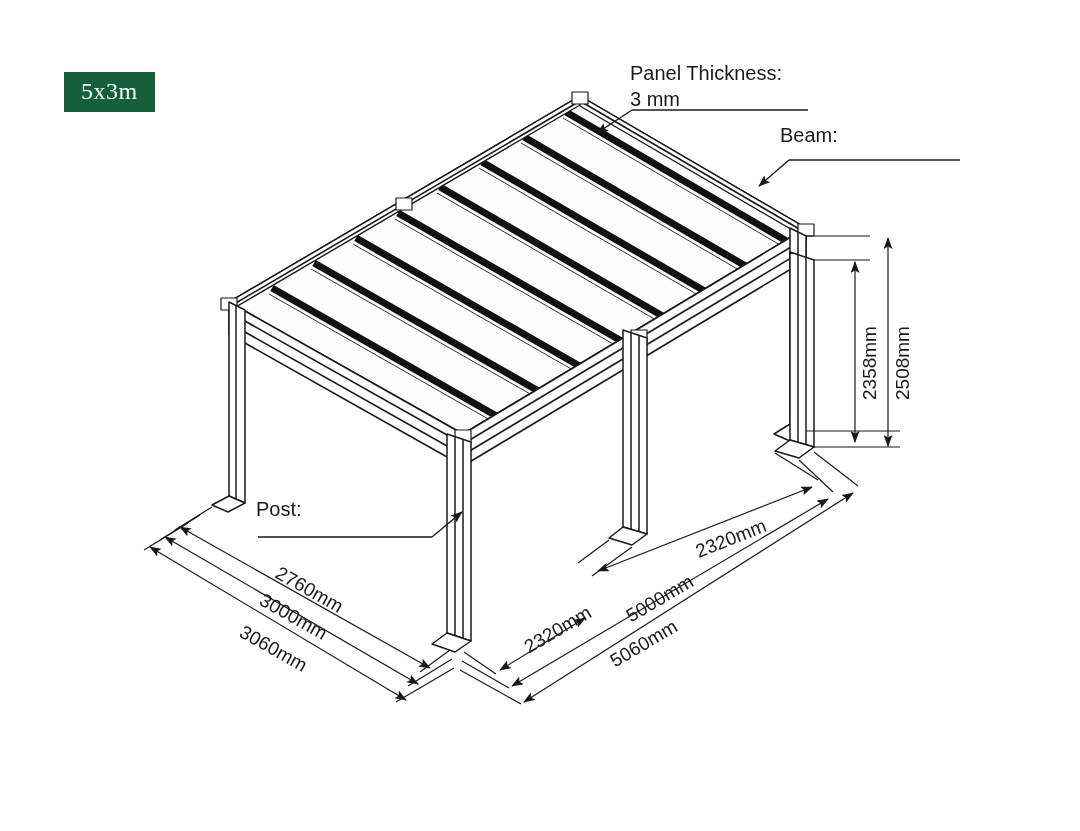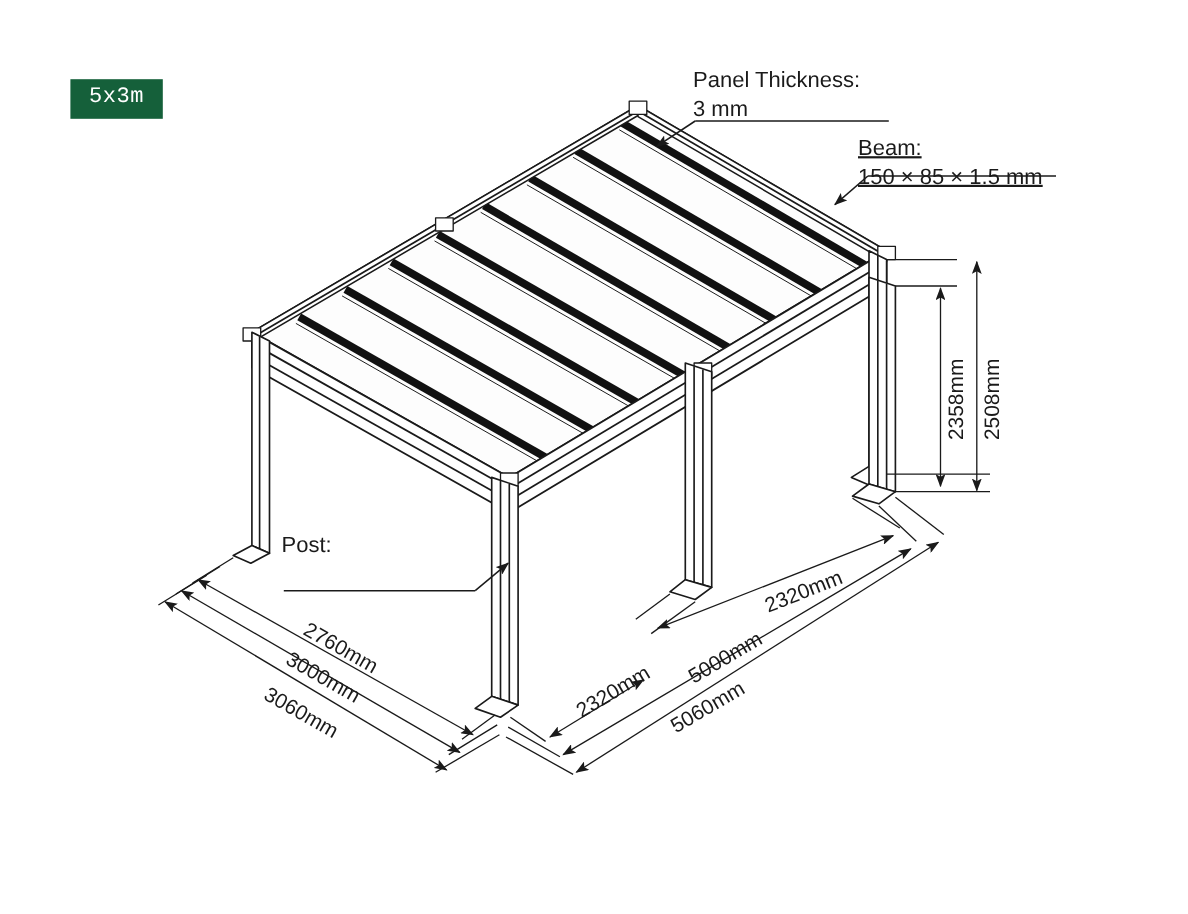--- a/index.html
+++ b/index.html
@@ -25,37 +25,37 @@
     width: 1080px;
     height: 831px;
   }
   .size-badge {
     position: absolute;
     left: 64px;
     top: 72px;
     padding: 7px 17px 9px 17px;
     background: #15603a;
     color: #ffffff;
-    font-size: 20px;
+    font-size: 24px;
     letter-spacing: 0.5px;
     line-height: 1;
-    font-family: Liberation Mono, monospace;
+    font-family: Liberation Serif, serif;
     user-select: none;
   }
   .ann {
     position: absolute;
     color: #1a1a1a;
     font-size: 20px;
     line-height: 26px;
     white-space: nowrap;
     font-family: "Liberation Sans", sans-serif;
   }
   .ann-panel { left: 630px; top: 60px; }
-  .ann-beam  { left: 780px; top: 122px; text-decoration: underline; }
-  .ann-post  { left: 256px; top: 483px; }
+  .ann-beam  { left: 780px; top: 122px; }
+  .ann-post  { left: 256px; top: 496px; }
   .dim {
     position: absolute;
     color: #1a1a1a;
     font-size: 19px;
     line-height: 1;
     white-space: nowrap;
     font-family: "Liberation Sans", sans-serif;
   }
   .rot-v { transform: rotate(-90deg); transform-origin: left top; }
 </style>
@@ -223,21 +223,20 @@
 
   <div class="size-badge">5x3m</div>
 
   <div class="ann ann-panel">
     <div>Panel Thickness:</div>
     <div>3 mm</div>
   </div>
 
   <div class="ann ann-beam">
     <div>Beam:</div>
-    <div>150 × 85 × 1.5 mm</div>
   </div>
 
   <div class="ann ann-post">
     <div>Post:</div>
   </div>
 
   <div class="dim rot-v" style="left:860px; top:400px;">2358mm</div>
   <div class="dim rot-v" style="left:893px; top:400px;">2508mm</div>
 
   <div class="dim" style="left:282px; top:563px; transform:rotate(29.5deg); transform-origin:left top;">2760mm</div>

